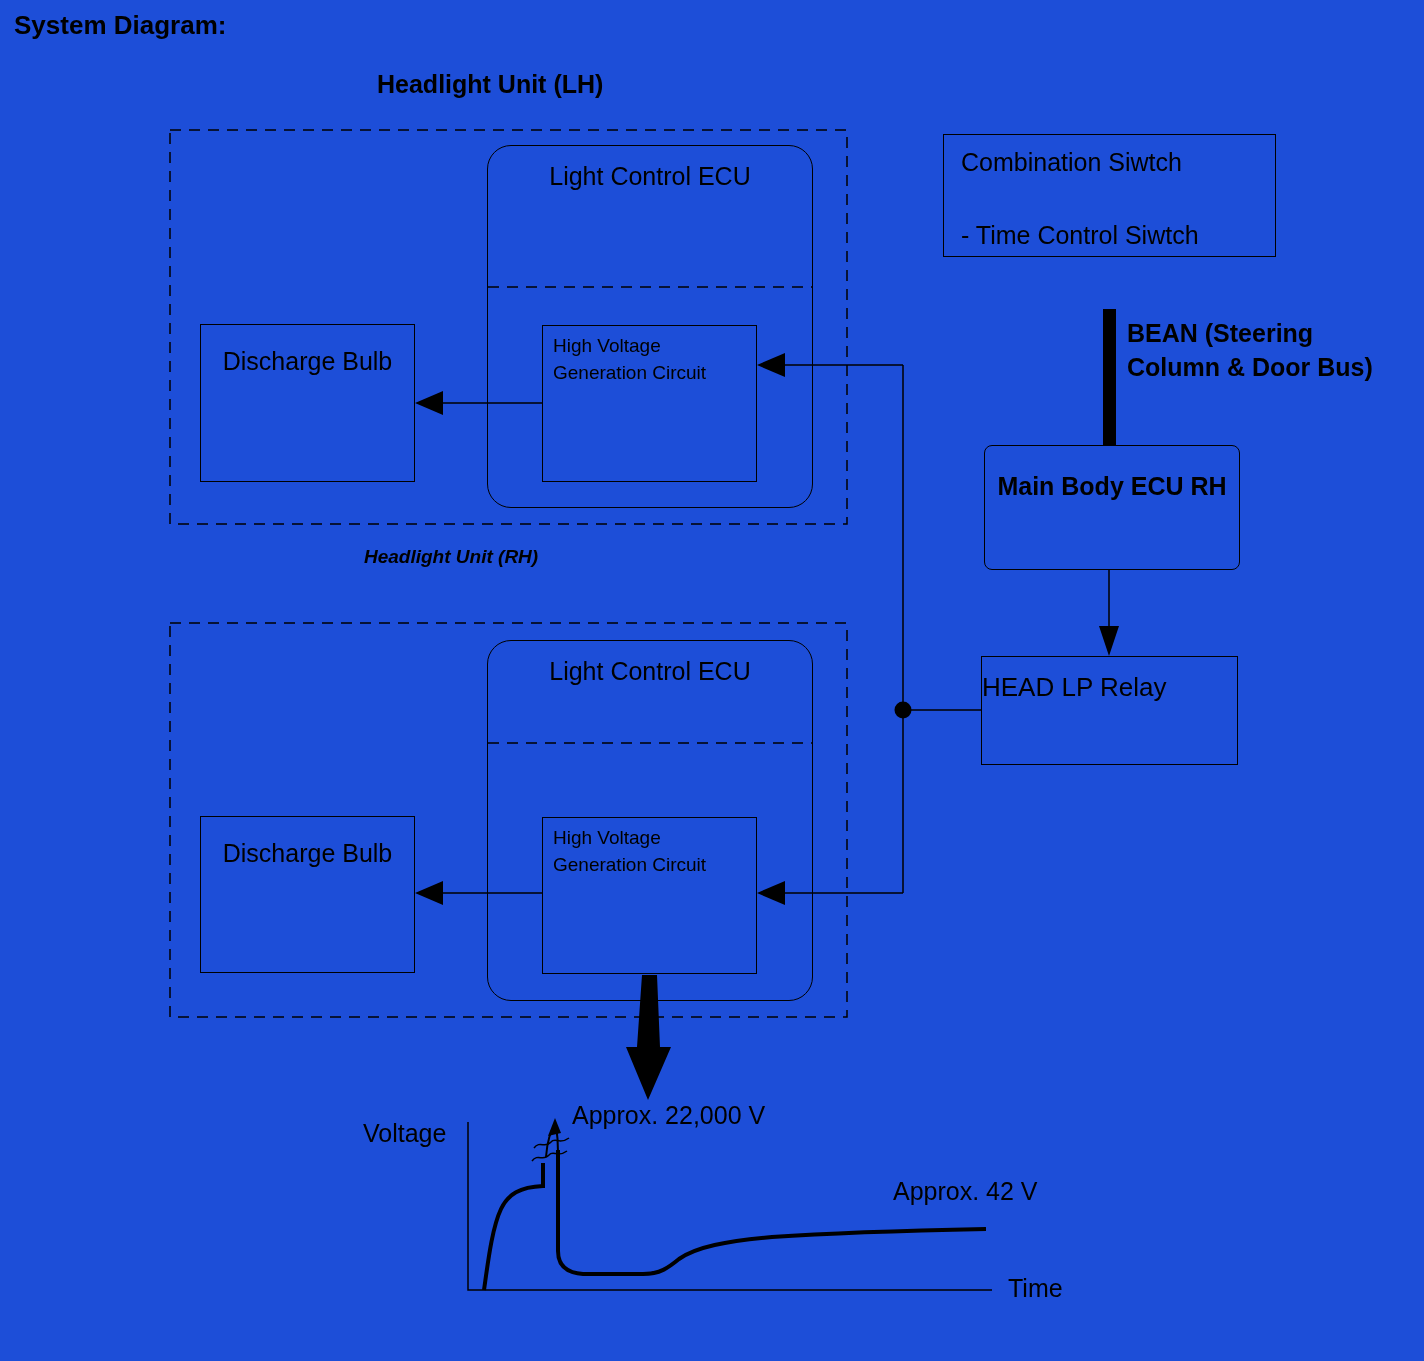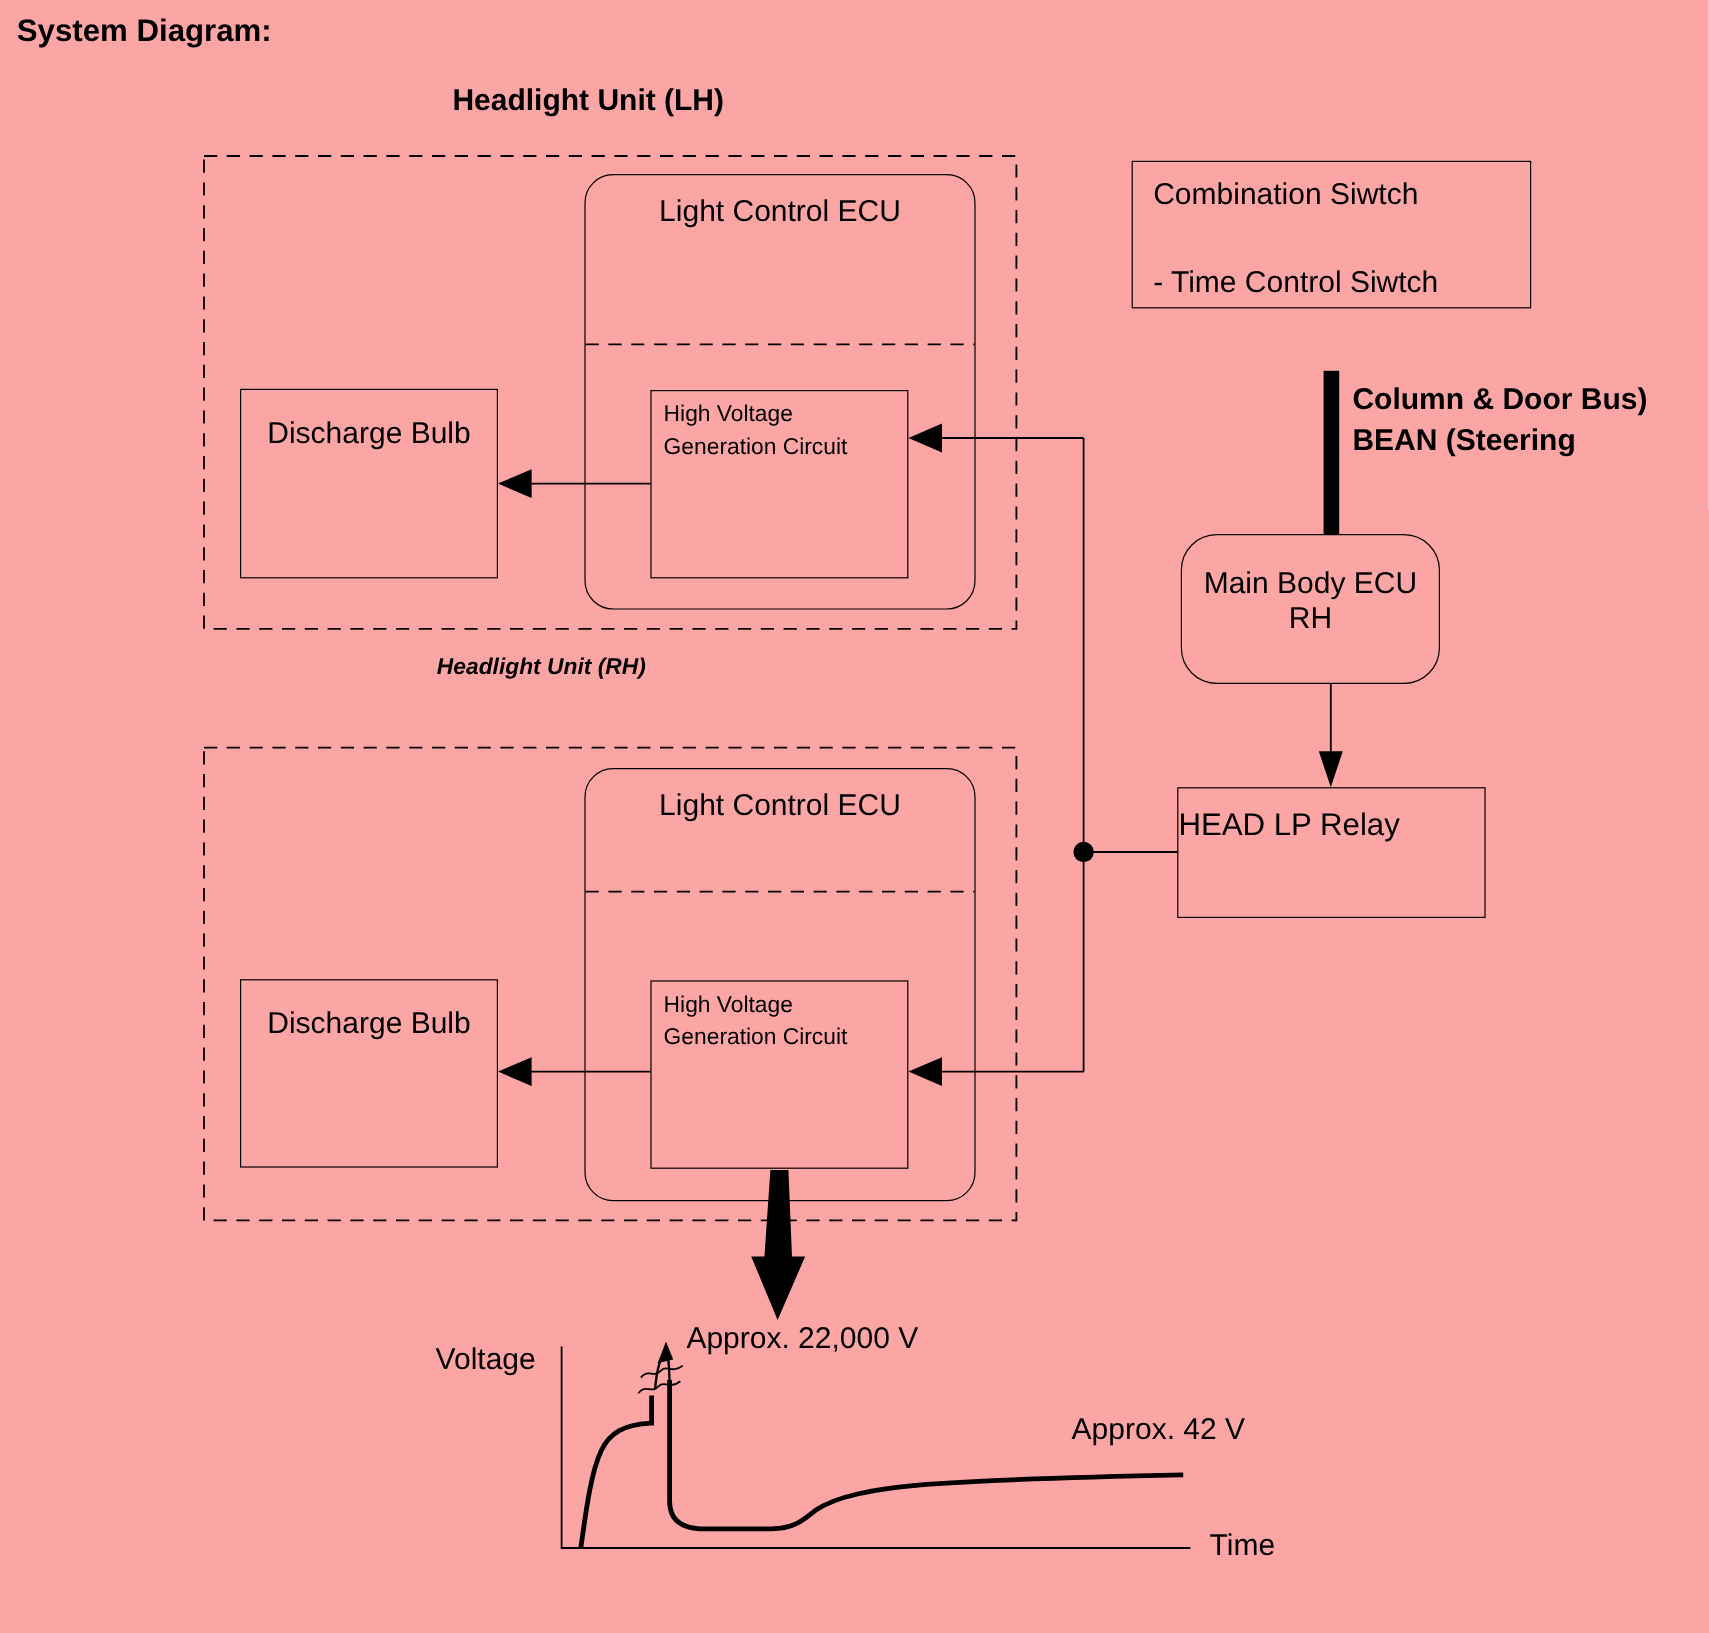--- a/index.html
+++ b/index.html
@@ -4,21 +4,21 @@
 <style>
   html, body {
     margin: 0;
     padding: 0;
     background: #ffffff;
   }
   #canvas {
     position: relative;
     width: 1424px;
     height: 1361px;
-    background: #fca5a5;
+    background: #1d4ed8;
     font-family: "Liberation Sans", "DejaVu Sans", sans-serif;
     color: #000000;
     overflow: hidden;
   }
   #wires {
     position: absolute;
     left: 0; top: 0;
     width: 1424px; height: 1361px;
   }
   .box {
@@ -41,21 +41,21 @@
   .rh-hvgc  { left: 542px; top: 817px; width: 215px; height: 157px; }
   .hvgc-text { padding: 6px 0 0 10px; font-size: 19px; line-height: 27px; }
   .lh-bulb  { left: 200px; top: 324px; width: 215px; height: 158px; }
   .rh-bulb  { left: 200px; top: 816px; width: 215px; height: 157px; }
   .bulb-text { text-align: center; padding-top: 22px; font-size: 25px; }
 
   
   .combo    { left: 943px; top: 134px; width: 333px; height: 123px; }
   .combo-line1 { padding: 13px 0 0 17px; font-size: 25px; }
   .combo-line2 { padding: 44px 0 0 17px; font-size: 25px; }
-  .mbe      { left: 984px; top: 445px; width: 216px; height: 125px; border-radius: 30px; }
+  .mbe      { left: 984px; top: 445px; width: 256px; height: 125px; border-radius: 8px; font-weight: bold; }
   .mbe-text { text-align: center; padding-top: 26px; font-size: 25px; }
   .relay    { left: 981px; top: 656px; width: 257px; height: 109px; }
   .relay-text { text-align: left; padding-top: 15px; font-size: 26px; }
 
   
   .title-lbl   { left: 14px;   top: 10px;   font-size: 26px; }
   .lh-lbl      { left: 377px;  top: 58px;   font-size: 25px; margin-top: 12px; }
   .rh-lbl      { left: 364px;  top: 546px;  font-size: 19px; font-style: italic; }
   .bean-lbl    { left: 1127px; top: 316px;  font-size: 25px; line-height: 34px; }
   .voltage-lbl { left: 363px;  top: 1119px; font-size: 25px; }
@@ -151,22 +151,22 @@
   <div class="box rh-bulb">
     <div class="bulb-text">Discharge Bulb</div>
   </div>
 
   <div class="box combo">
     <div class="combo-line1">Combination Siwtch</div>
     <div class="combo-line2">- Time Control Siwtch</div>
   </div>
 
   <div class="lbl bean-lbl bold">
+    <div>BEAN (Steering</div>
     <div>Column &amp; Door Bus)</div>
-    <div>BEAN (Steering</div>
   </div>
 
   <div class="box mbe">
     <div class="mbe-text">Main Body ECU RH</div>
   </div>
 
   <div class="box relay">
     <div class="relay-text">HEAD LP Relay</div>
   </div>
 

